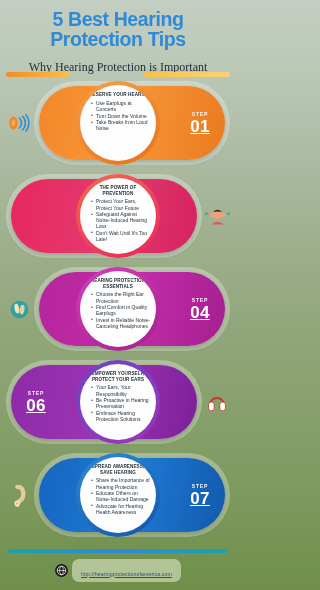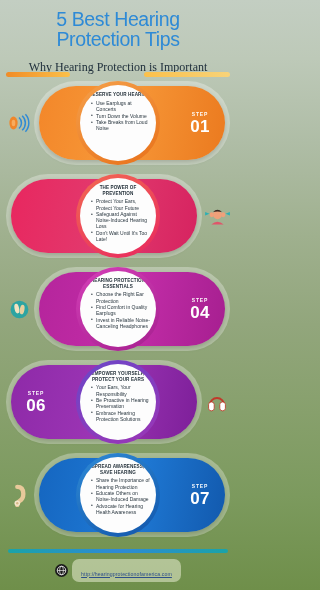--- a/index.html
+++ b/index.html
@@ -17,21 +17,21 @@
       #9fb08e 40%,
       #92a67c 55%,
       #87a06c 70%,
       #7c9a5e 84%,
       #6f8f4a 100%);
   }
 
   
   .header { padding: 9px 12px 0; text-align: center; }
   .title {
-    font-size: 19.5px; line-height: 1.04; font-weight: normal;
+    font-size: 19.5px; line-height: 1.04; font-weight: bold;
     color: #2e8ad6; letter-spacing: -0.4px;
   }
   .subtitle {
     margin-top: 10px; font-size: 12px; line-height: 1.22;
     color: #20303c; font-family: "Liberation Serif", serif;
   }
 
   
   .swoosh {
     position: absolute; border-radius: 50px;
@@ -138,20 +138,21 @@
   }
   .s1 .badge, .s3 .badge, .s5 .badge { right: 14px; }
   .s2 .badge, .s4 .badge { left: 14px; }
   .badge-label {
     font-size: 5px; font-weight: bold; letter-spacing: .9px;
     text-transform: uppercase; opacity: .95;
   }
   .badge-num {
     font-size: 17px; font-weight: bold; line-height: 1; margin-top: 1px;
     letter-spacing: .4px;
+    text-decoration: underline;
   }
 
   
   .side-icon {
     position: absolute; top: 50%; transform: translateY(-50%);
     width: 30px; height: 28px;
     display: flex; align-items: center; justify-content: center;
   }
   .s1 .side-icon, .s3 .side-icon, .s5 .side-icon { left: 4px; }
   .s2 .side-icon, .s4 .side-icon { right: 4px; }

